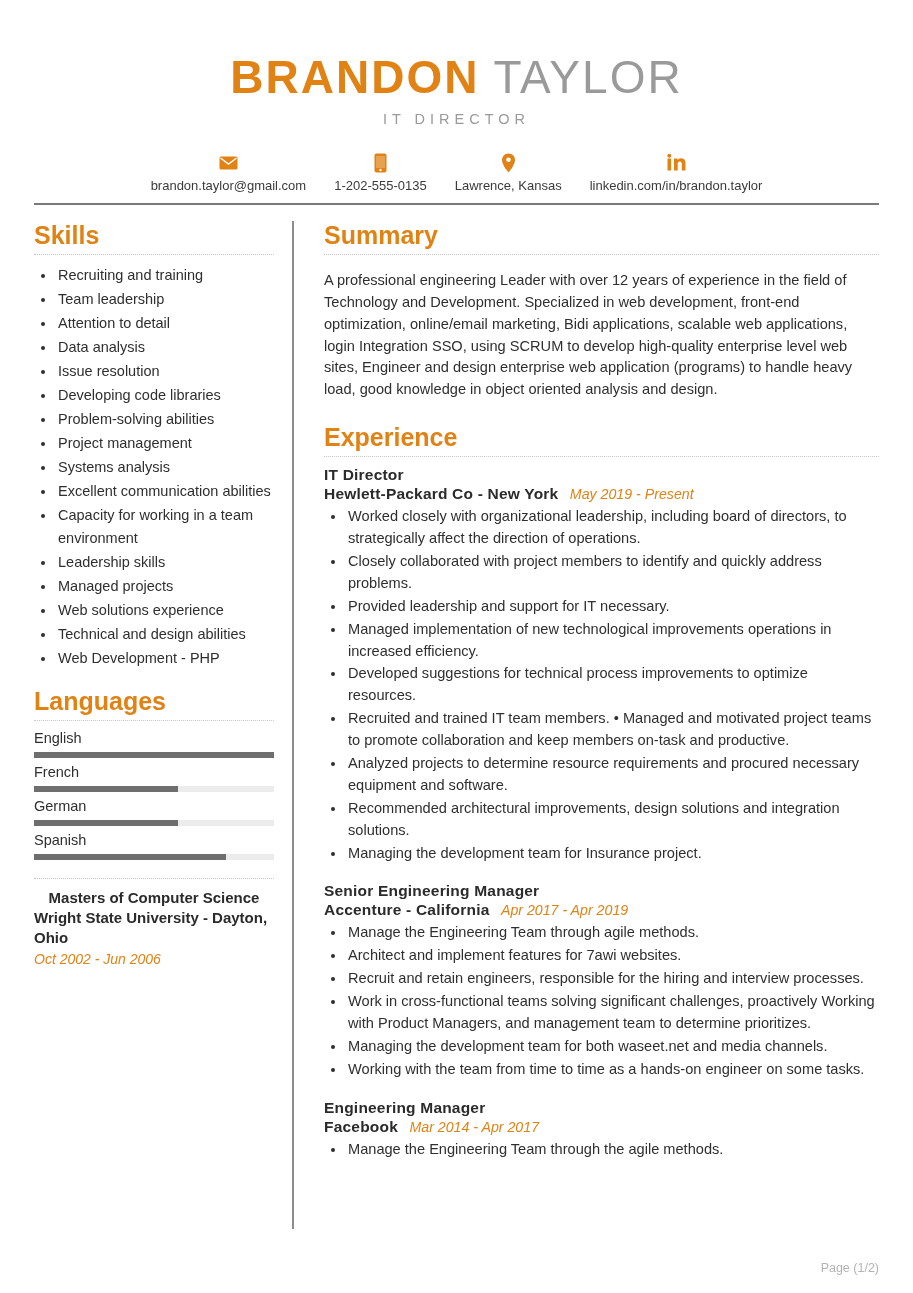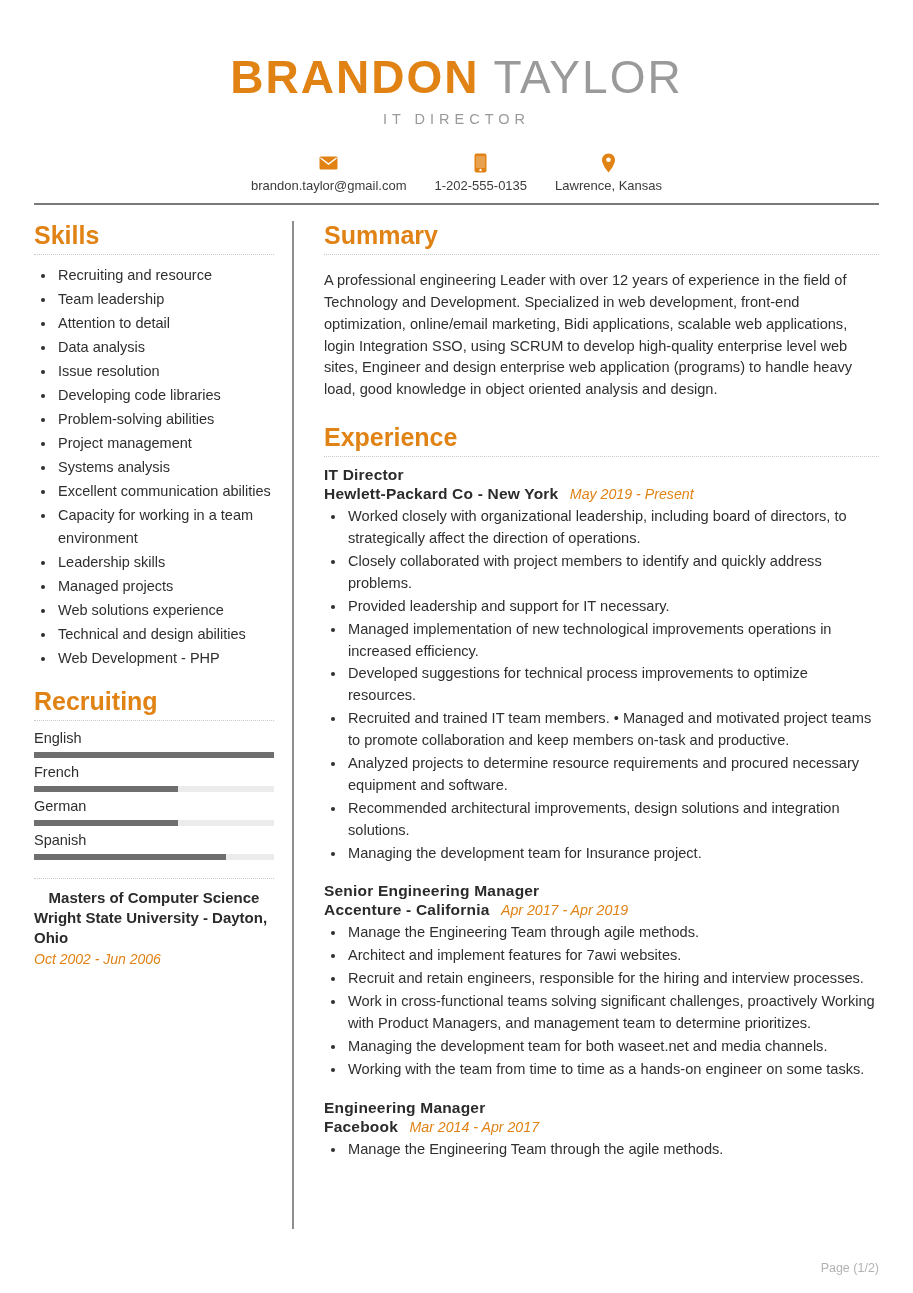--- a/index.html
+++ b/index.html
@@ -259,55 +259,65 @@
       <div class="contact">
         <span class="ico">
           <svg width="15" height="20" viewBox="0 0 15 20" xmlns="http://www.w3.org/2000/svg">
             <path d="M7.5 0.5 C3.9 0.5 1 3.4 1 7 C1 12 7.5 19.5 7.5 19.5 C7.5 19.5 14 12 14 7 C14 3.4 11.1 0.5 7.5 0.5 Z" fill="#e08214"></path>
             <circle cx="7.5" cy="6.8" r="2.3" fill="#ffffff"></circle>
           </svg>
         </span>
         <span class="txt">Lawrence, Kansas</span>
       </div>
 
+      <div class="contact">
+        <span class="ico">
+          <svg width="19" height="18" viewBox="0 0 19 18" xmlns="http://www.w3.org/2000/svg">
+            <rect x="0.5" y="4.5" width="3.6" height="12" fill="#e08214"></rect>
+            <circle cx="2.3" cy="1.8" r="2" fill="#e08214"></circle>
+            <path d="M7 4.5 h3.5 v1.7 c0.7 -1.2 2 -2 3.6 -2 c2.7 0 4.4 1.7 4.4 4.8 V16.5 h-3.7 v-6.6 c0 -1.6 -0.7 -2.5 -2 -2.5 c-1.3 0 -2.1 0.9 -2.1 2.5 V16.5 H7 Z" fill="#e08214"></path>
+          </svg>
+        </span>
+        <span class="txt">linkedin.com/in/brandon.taylor</span>
+      </div>
 
     </div>
 
     <div class="hrule"></div>
   </div>
 
   <div class="columns">
 
     <div class="left-col">
 
       <div class="section-wrap">
         <h2 class="section">Skills</h2>
         <div class="section-rule"></div>
         <ul class="bullets">
-          <li>Recruiting and resource</li>
+          <li>Recruiting and training</li>
           <li>Team leadership</li>
           <li>Attention to detail</li>
           <li>Data analysis</li>
           <li>Issue resolution</li>
           <li>Developing code libraries</li>
           <li>Problem-solving abilities</li>
           <li>Project management</li>
           <li>Systems analysis</li>
           <li>Excellent communication abilities</li>
           <li>Capacity for working in a team environment</li>
           <li>Leadership skills</li>
           <li>Managed projects</li>
           <li>Web solutions experience</li>
           <li>Technical and design abilities</li>
           <li>Web Development - PHP</li>
         </ul>
       </div>
 
       <div class="section-wrap">
-        <h2 class="section">Recruiting</h2>
+        <h2 class="section">Languages</h2>
         <div class="section-rule"></div>
 
         <div class="lang-item">
           <div class="lang-name">English</div>
           <div class="lang-bar">
               <span style="width:100%"></span>
             </div>
         </div>
         <div class="lang-item">
           <div class="lang-name">French</div>

